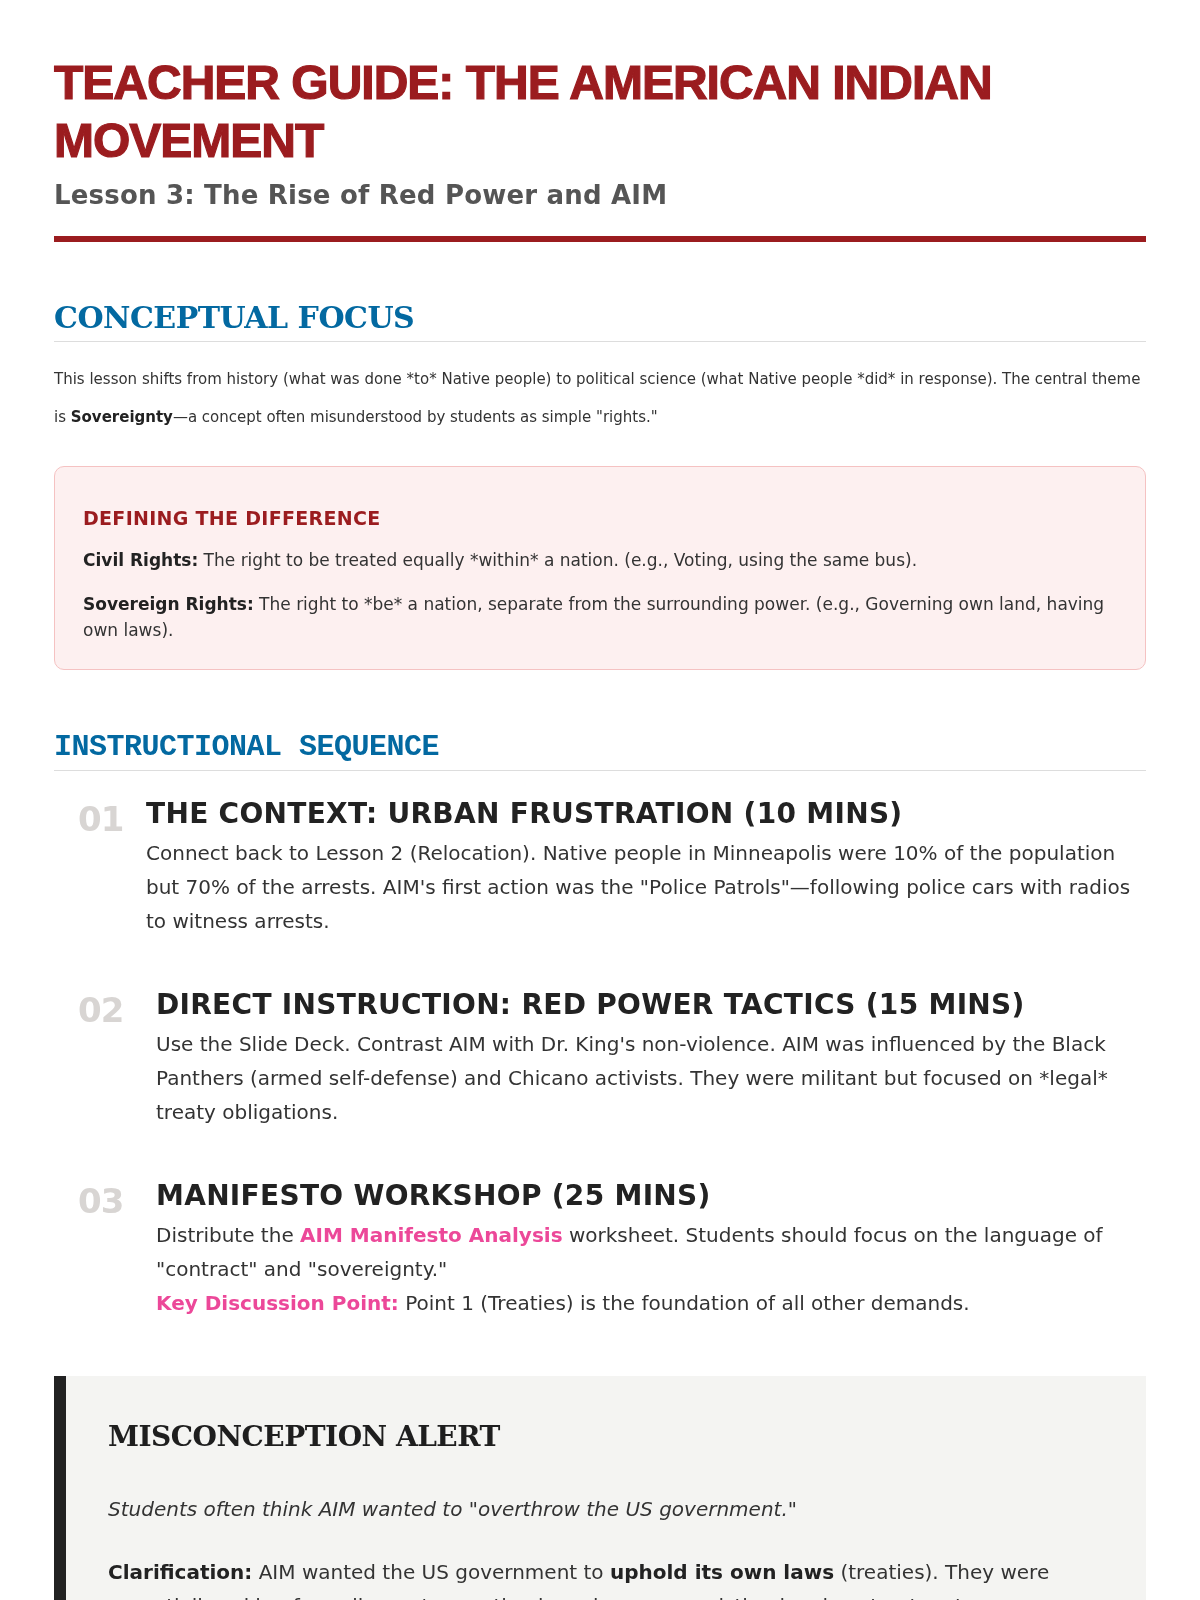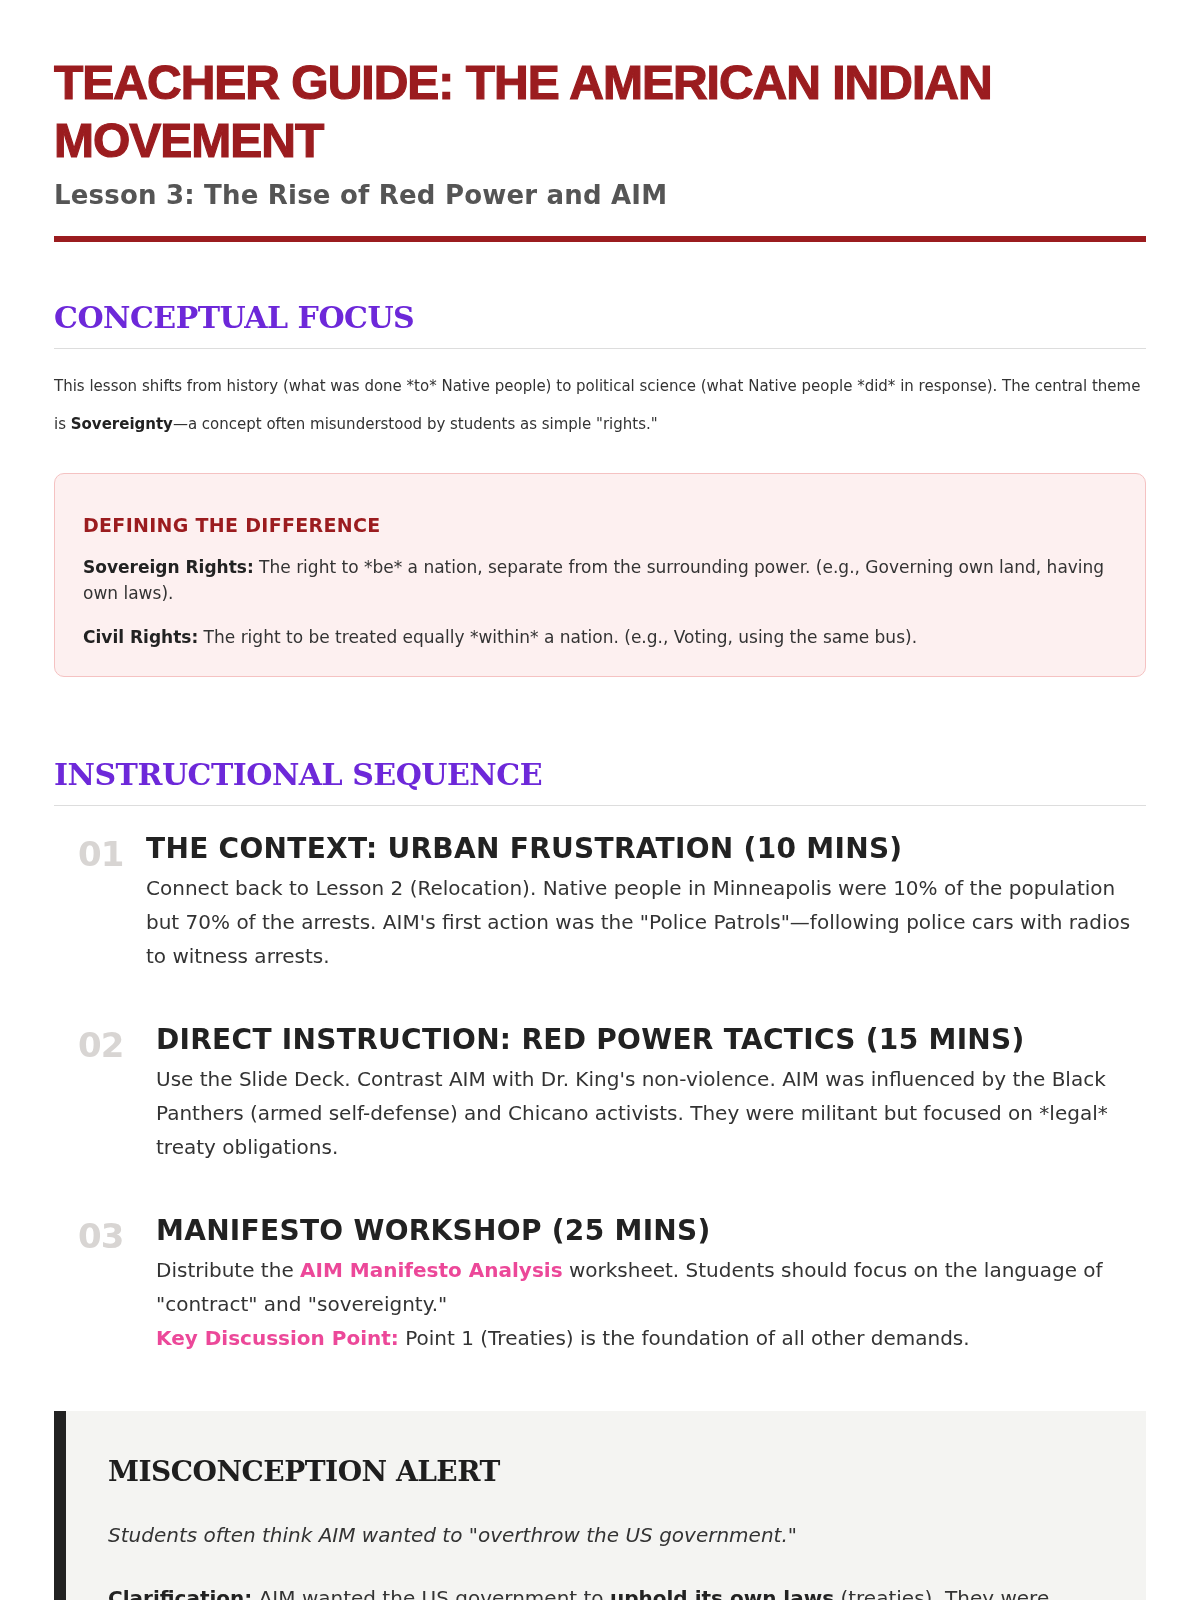--- a/index.html
+++ b/index.html
@@ -14,76 +14,76 @@
     -webkit-text-stroke: 1.2px #9b1c1f;
   }
   .doc-subtitle {
     margin-top: 10px; font-size: 26px; font-weight: bold; color: #555555;
     font-family: "DejaVu Sans", sans-serif; letter-spacing: 0.2px;
   }
   .title-rule { margin-top: 26px; height: 6px; background: #9b1c1f; }
 
   .section-heading {
     font-family: "DejaVu Serif", serif; font-weight: bold;
-    font-size: 30px; color: #6d28d9; letter-spacing: -0.5px;
-    padding-bottom: 13px; border-bottom: 1px solid #dddddd;
+    font-size: 30px; color: #0369a1; letter-spacing: -0.5px;
+    padding-bottom: 6px; border-bottom: 1px solid #dddddd;
   }
   .sec1 { margin-top: 58px; }
   .intro-text { margin-top: 18px; font-size: 15px; line-height: 38px; color: #333; }
   .intro-text b { color: #222; }
 
   .defbox {
     margin-top: 30px; background: #fdf0f0; border: 1px solid #f5c2c2;
     border-radius: 10px; padding: 40px 28px 26px 28px;
   }
   .defbox-title { font-size: 19px; font-weight: bold; color: #9b1c1f; letter-spacing: 0.3px; }
   .def-item { margin-top: 18px; font-size: 17px; line-height: 26px; color: #333; }
   .def-item b { color: #222; }
 
-  .sec2 { margin-top: 80px; }
+  .sec2 { margin-top: 60px; font-family: Liberation Mono, monospace; }
   .step { display: flex; margin-top: 26px; }
   .step + .step { margin-top: 50px; }
   .step-num {
     font-family: "DejaVu Sans", sans-serif; font-weight: bold; font-size: 34px;
     color: #d8d5d3; width: 68px; flex-shrink: 0; padding-top: 2px; letter-spacing: -1px; margin-left: 24px;
   }
   .step-num.wide { width: 78px; }
   .step-title { font-size: 28px; font-weight: bold; color: #222; letter-spacing: 0.3px; }
   .step-body { margin-top: 6px; font-size: 20px; line-height: 34px; color: #333; }
   .step-body b { color: #ec4899; }
 
   .alert {
     margin-top: 56px; background: #f4f4f2; border-left: 12px solid #222;
     padding: 44px 40px 40px 42px; height: 320px;
   }
   .alert-title {
     font-family: "DejaVu Serif", serif; font-weight: bold; font-size: 28px;
     color: #1e1e1e; letter-spacing: -0.5px;
   }
-  .alert-quote { margin-top: 35px; font-size: 20px; font-style: italic; color: #333; }
+  .alert-quote { margin-top: 44px; font-size: 20px; font-style: italic; color: #333; }
   .alert-clar { margin-top: 34px; font-size: 20px; line-height: 34px; color: #333; }
   .alert-clar b { color: #222; }
 </style>
 </head>
 <body>
 
 <div class="page">
 
   <h1 class="doc-title">TEACHER GUIDE: THE AMERICAN INDIAN MOVEMENT</h1>
   <div class="doc-subtitle">Lesson 3: The Rise of Red Power and AIM</div>
   <div class="title-rule"></div>
 
   <section>
     <h2 class="section-heading sec1">CONCEPTUAL FOCUS</h2>
     <p class="intro-text"><span>This lesson shifts from history (what was done *to* Native people) to political science (what Native people *did* in response). The central theme is </span><b>Sovereignty</b><span>—a concept often misunderstood by students as simple "rights."</span></p>
 
     <div class="defbox">
       <div class="defbox-title">DEFINING THE DIFFERENCE</div>
+      <p class="def-item"><b>Civil Rights:</b><span> The right to be treated equally *within* a nation. (e.g., Voting, using the same bus).</span></p>
       <p class="def-item"><b>Sovereign Rights:</b><span> The right to *be* a nation, separate from the surrounding power. (e.g., Governing own land, having own laws).</span></p>
-      <p class="def-item"><b>Civil Rights:</b><span> The right to be treated equally *within* a nation. (e.g., Voting, using the same bus).</span></p>
     </div>
   </section>
 
   <section>
     <h2 class="section-heading sec2">INSTRUCTIONAL SEQUENCE</h2>
 
     <div class="step">
       <div class="step-num">01</div>
       <div>
         <div class="step-title">THE CONTEXT: URBAN FRUSTRATION (10 MINS)</div>

